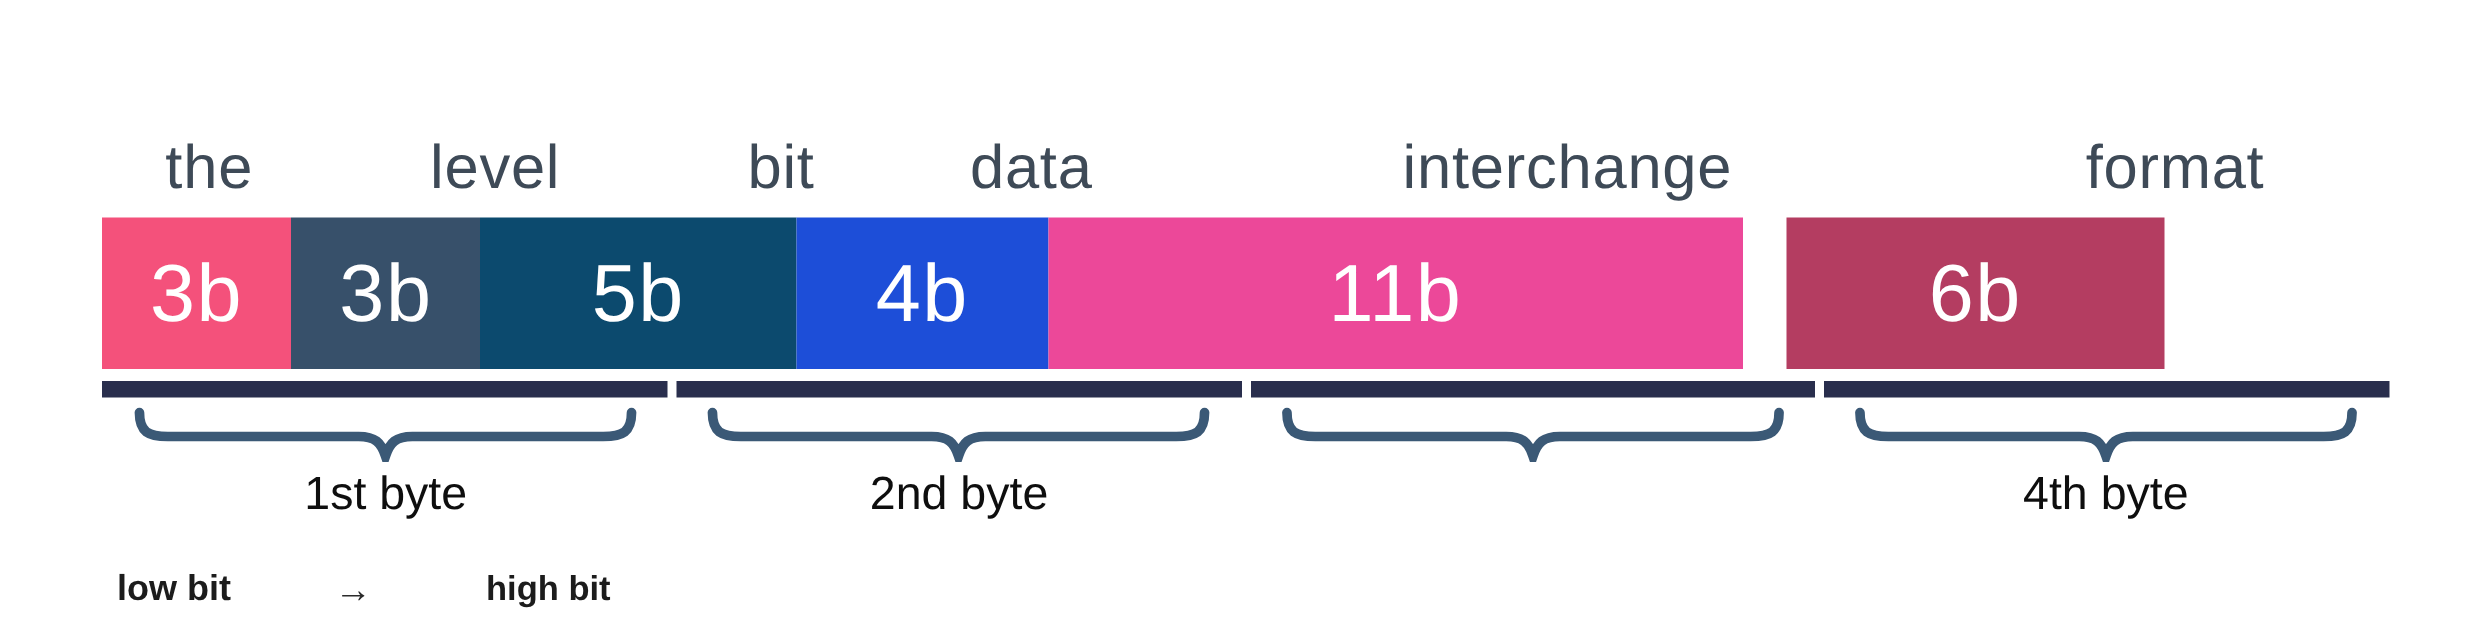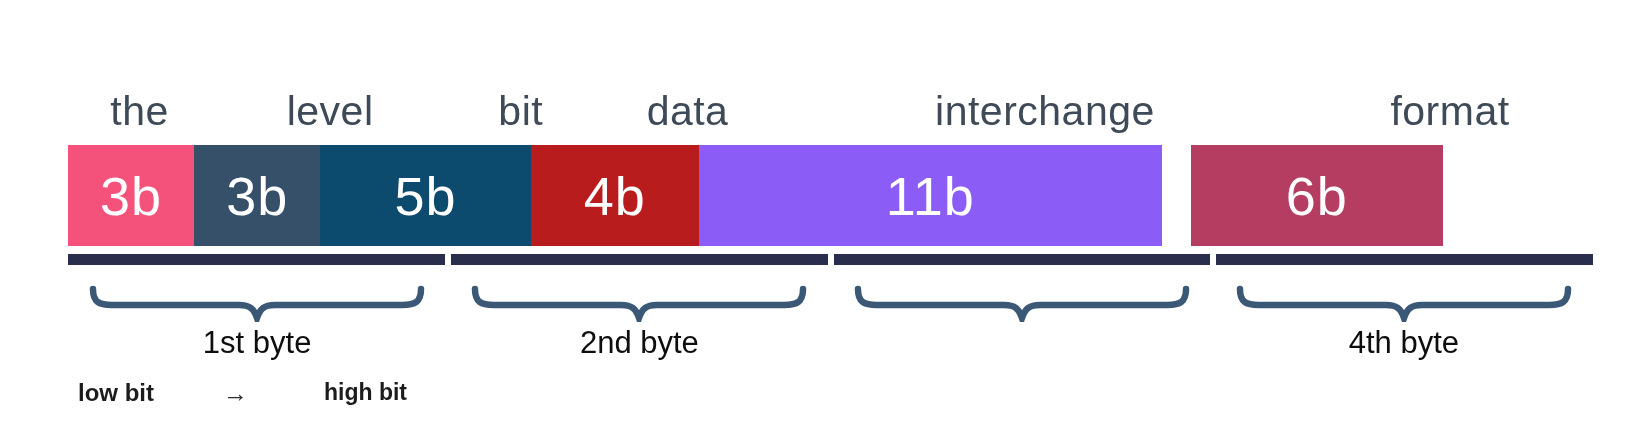--- a/index.html
+++ b/index.html
@@ -34,21 +34,21 @@
 
   
   .bars-row{
     position:absolute;left:0;top:254px;width:1525px;height:11px;
     display:flex;gap:6px;
   }
   .bytebar{flex:1 1 0;background:var(--bar,#292E4D);}
 
   
   .braces-row{
-    position:absolute;left:0;top:282px;width:1525px;
+    position:absolute;left:0;top:268px;width:1525px;
     display:flex;gap:4px;
   }
   .byte-group{flex:1 1 0;display:flex;flex-direction:column;align-items:center;}
   .brace{color:var(--brace,#3B5976);display:block;}
   .byte-label{
     margin-top:4px;font-size:31px;line-height:1.1;
     color:var(--bytelabel,#0E0E0E);
   }
 
   
@@ -74,24 +74,24 @@
   <div class="blocks-row">
     <div class="block" style="flex-grow: 3; background: rgb(244, 81, 123);">
       <span class="bits">3b</span>
     </div>
     <div class="block" style="flex-grow: 3; background: rgb(55, 80, 106);">
       <span class="bits">3b</span>
     </div>
     <div class="block" style="flex-grow: 5; background: #0c4a6e;">
       <span class="bits">5b</span>
     </div>
-    <div class="block" style="flex-grow: 4; background: #b91c1c;">
+    <div class="block" style="flex-grow: 4; background: #1d4ed8;">
       <span class="bits">4b</span>
     </div>
-    <div class="block" style="flex-grow: 11; background: #8b5cf6;">
+    <div class="block" style="flex-grow: 11; background: #ec4899;">
       <span class="bits">11b</span>
     </div>
     <div class="block" style="flex-grow: 6; background: rgb(180, 61, 97); margin-left: 29px;">
       <span class="bits">6b</span>
     </div>
   </div>
 
   <div class="bars-row">
     <div class="bytebar"></div>
     <div class="bytebar"></div>

